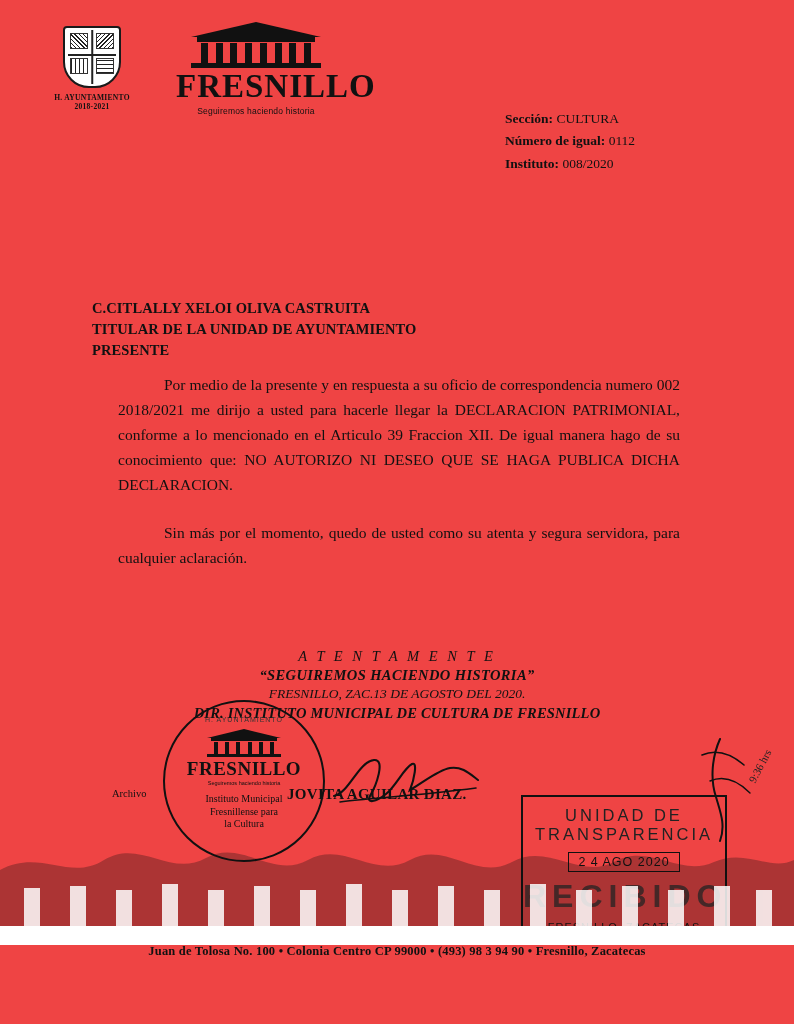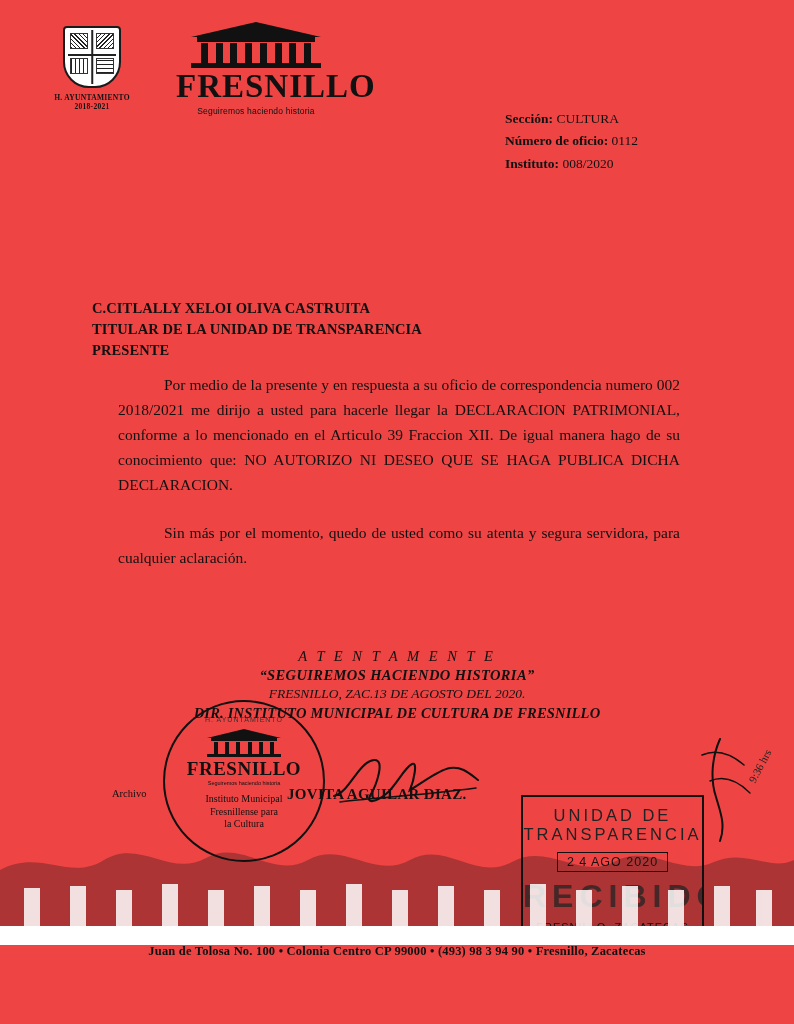--- a/index.html
+++ b/index.html
@@ -300,21 +300,21 @@
     width: 150px;
     height: 58px;
     pointer-events: none;
   }
 
   
   .stamp {
     position: absolute;
     left: 521px;
     top: 795px;
-    width: 183px;
+    width: 206px;
     height: 145px;
     border: 2.5px solid #111;
     box-sizing: border-box;
     text-align: center;
     overflow: hidden;
   }
   .stamp .st-l1, .stamp .st-l2 {
     font-family: "Liberation Sans", sans-serif;
     font-size: 16.5px;
     letter-spacing: 3px;
@@ -426,32 +426,32 @@
       <div class="brand-tag">Seguiremos haciendo historia</div>
     </div>
   </div>
 
   <div class="meta">
     <div>
       <span class="lbl">Sección:</span>
       <span>CULTURA</span>
     </div>
     <div>
-      <span class="lbl">Número de oficio:</span>
+      <span class="lbl">Número de igual:</span>
       <span>0112</span>
     </div>
     <div>
       <span class="lbl">Instituto:</span>
       <span>008/2020</span>
     </div>
   </div>
 
   <div class="addressee">
     <div>C.CITLALLY XELOI OLIVA CASTRUITA</div>
-    <div>TITULAR DE LA UNIDAD DE TRANSPARENCIA</div>
+    <div>TITULAR DE LA UNIDAD DE AYUNTAMIENTO</div>
     <div>PRESENTE</div>
   </div>
 
   <div class="body-text">
     <p>Por medio de la presente y en respuesta a su oficio de correspondencia numero 002 2018/2021 me dirijo a usted para hacerle llegar la DECLARACION PATRIMONIAL, conforme a lo mencionado en el Articulo 39 Fraccion XII. De igual manera hago de su conocimiento que: NO AUTORIZO NI DESEO QUE SE HAGA PUBLICA DICHA DECLARACION.</p>
     <p>Sin más por el momento, quedo de usted como su atenta y segura servidora, para cualquier aclaración.</p>
   </div>
 
   <div class="closing">
     <div class="l1">A T E N T A M E N T E</div>

